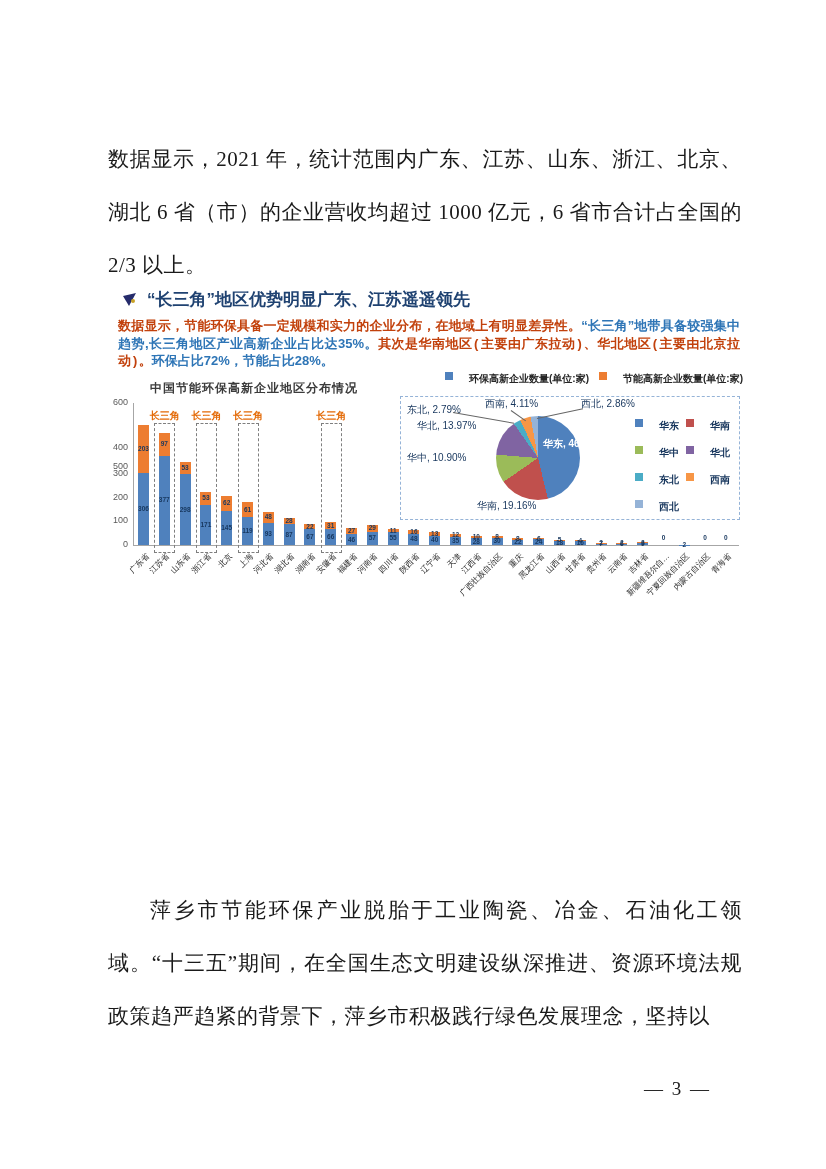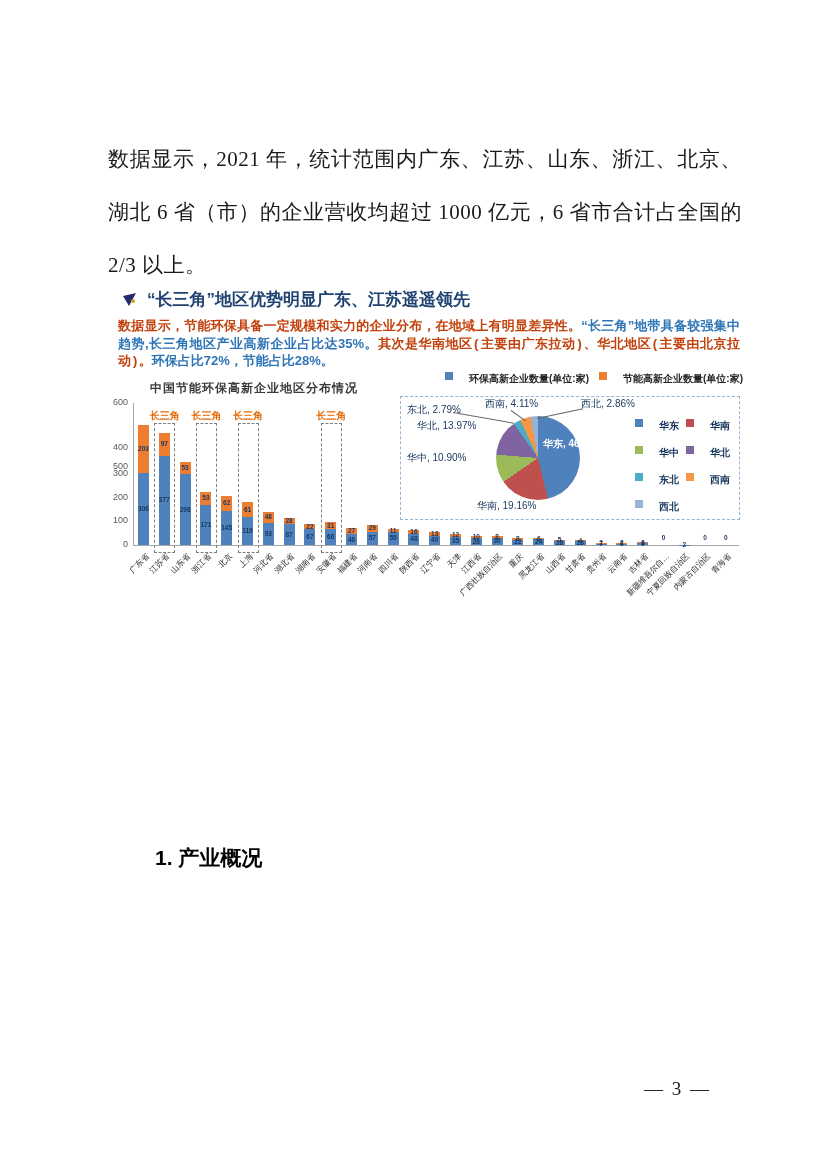--- a/index.html
+++ b/index.html
@@ -286,17 +286,17 @@
               <div>西北</div>
             </div>
           </div>
       </div>
     </div>
   </div>
 
 
 
 
-  <p class="sub-heading">1. 产业概况</p>
-
+
+  <p class="body-text indent" style="top:884px;">萍乡市节能环保产业脱胎于工业陶瓷、冶金、石油化工领域。“十三五”期间，在全国生态文明建设纵深推进、资源环境法规政策趋严趋紧的背景下，萍乡市积极践行绿色发展理念，坚持以</p>
 
   <div class="page-number">— 3 —</div>
 </div>
 
 </body></html>

